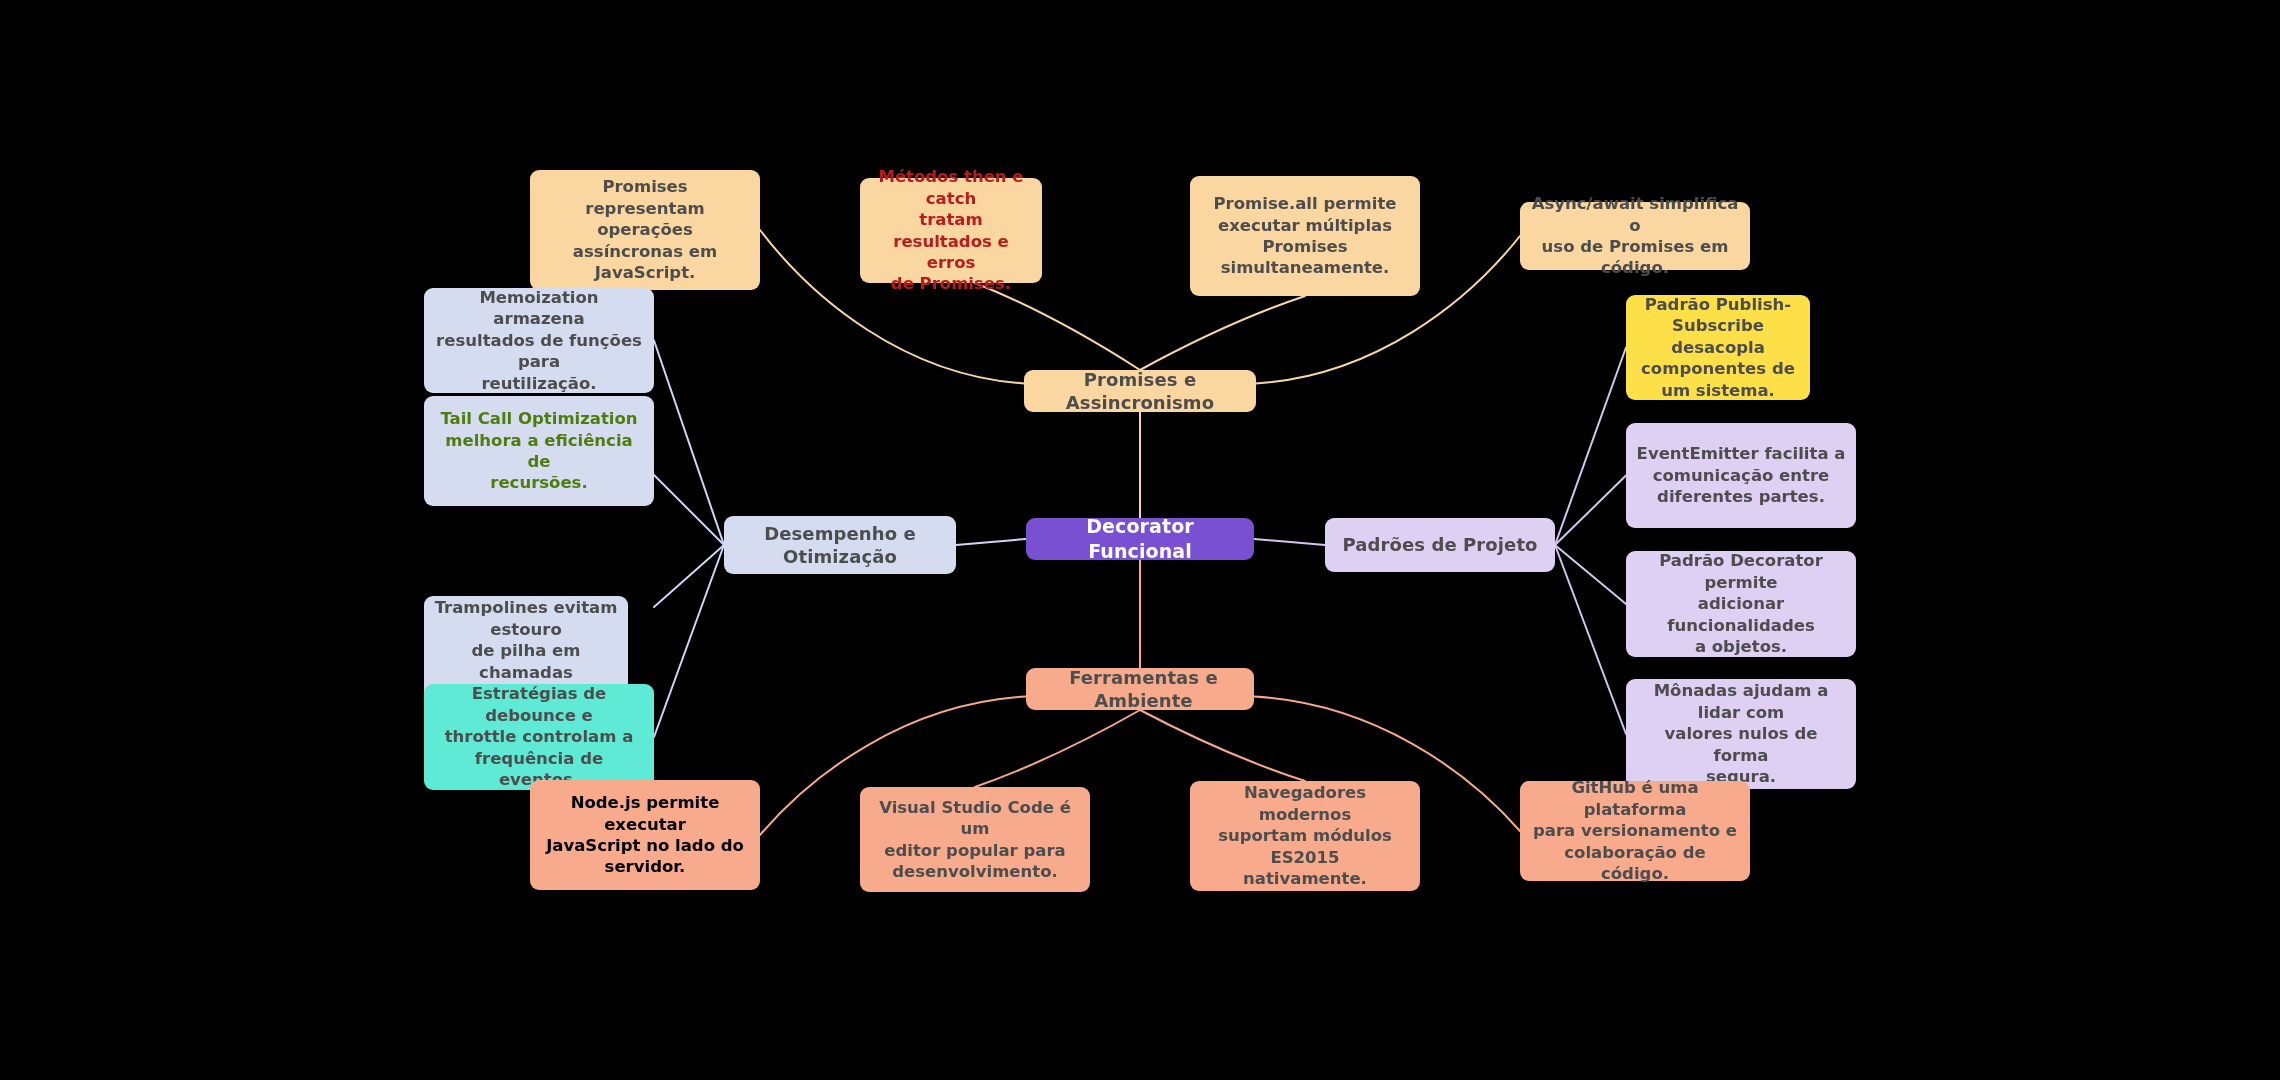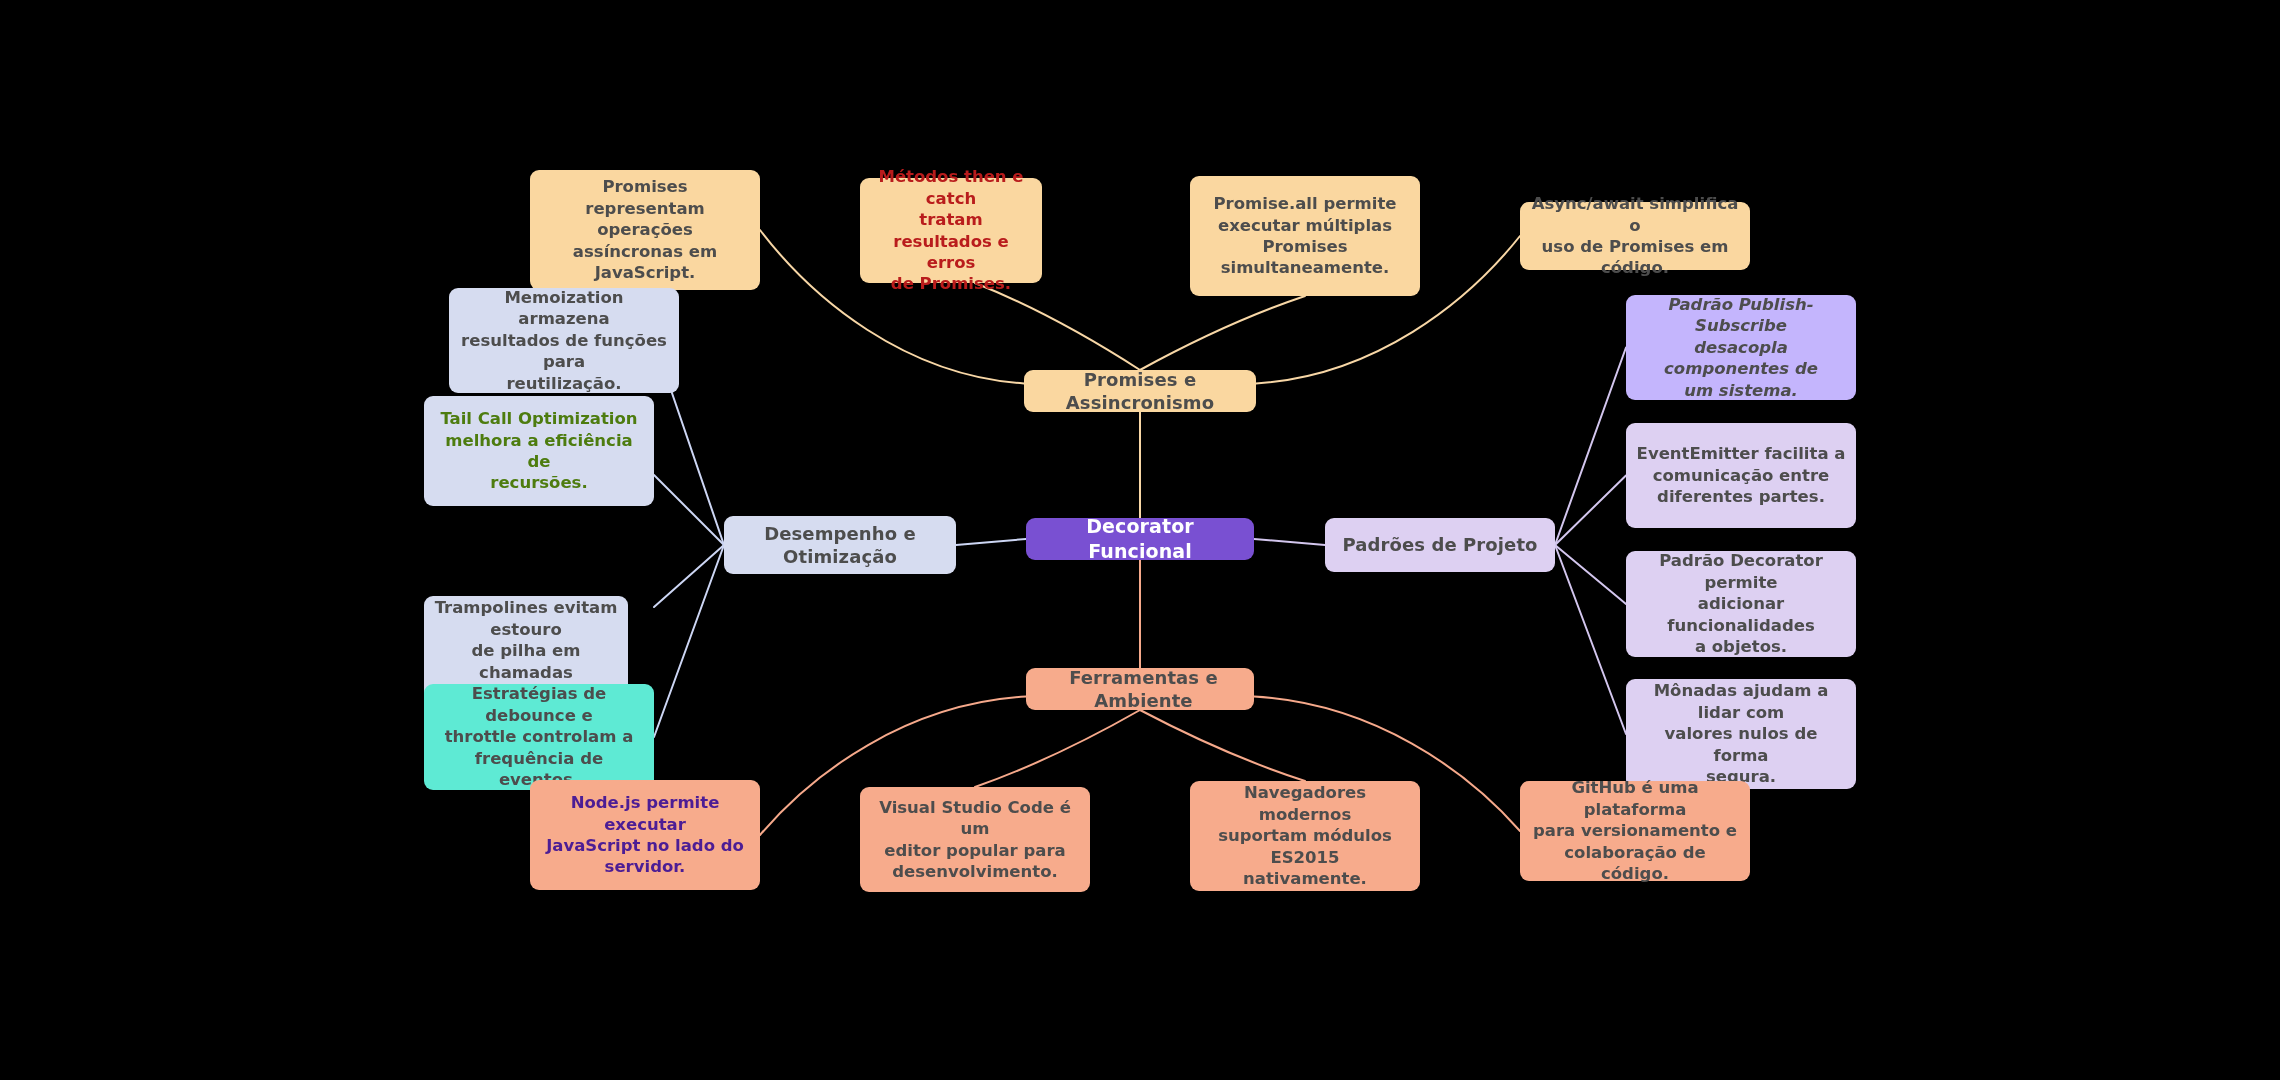--- a/index.html
+++ b/index.html
@@ -87,47 +87,47 @@
 JavaScript.</span></div>
       <div class="node node-leaf" style="left: 860px; top: 178px; width: 182px; height: 105px; background: rgb(250, 215, 160); color: #b91c1c;"><span>Métodos then e catch
 tratam resultados e erros
 de Promises.</span></div>
       <div class="node node-leaf" style="left: 1190px; top: 176px; width: 230px; height: 120px; background: rgb(250, 215, 160); color: rgb(77, 77, 77);"><span>Promise.all permite
 executar múltiplas
 Promises simultaneamente.</span></div>
       <div class="node node-leaf" style="left: 1520px; top: 202px; width: 230px; height: 68px; background: rgb(250, 215, 160); color: rgb(77, 77, 77);"><span>Async/await simplifica o
 uso de Promises em código.</span></div>
       <div class="node node-branch" style="left: 1024px; top: 370px; width: 232px; height: 42px; background: rgb(250, 215, 160); color: rgb(77, 77, 77);"><span>Promises e Assincronismo</span></div>
-      <div class="node node-leaf" style="left: 424px; top: 288px; width: 230px; height: 105px; background: rgb(214, 220, 240); color: rgb(77, 77, 77); margin-left: 25px;"><span>Memoization armazena
+      <div class="node node-leaf" style="left: 424px; top: 288px; width: 230px; height: 105px; background: rgb(214, 220, 240); color: rgb(77, 77, 77);"><span>Memoization armazena
 resultados de funções para
 reutilização.</span></div>
       <div class="node node-leaf" style="left: 424px; top: 396px; width: 230px; height: 110px; background: rgb(214, 220, 240); color: #4d7c0f;"><span>Tail Call Optimization
 melhora a eficiência de
 recursões.</span></div>
       <div class="node node-leaf" style="left: 424px; top: 552px; width: 204px; height: 110px; background: rgb(214, 220, 240); color: rgb(77, 77, 77); margin-top: 44px;"><span>Trampolines evitam estouro
 de pilha em chamadas
 recursivas.</span></div>
       <div class="node node-leaf" style="left: 424px; top: 684px; width: 230px; height: 106px; background: #5eead4; color: rgb(77, 77, 77);"><span>Estratégias de debounce e
 throttle controlam a
 frequência de eventos.</span></div>
       <div class="node node-branch" style="left: 724px; top: 516px; width: 232px; height: 58px; background: rgb(214, 220, 240); color: rgb(77, 77, 77);"><span>Desempenho e Otimização</span></div>
-      <div class="node node-leaf" style="left: 1626px; top: 295px; width: 230px; height: 105px; background: #c4b5fd; color: rgb(77, 77, 77); font-style: italic;"><span>Padrão Publish-Subscribe
+      <div class="node node-leaf" style="left: 1626px; top: 295px; width: 184px; height: 105px; background: #fde047; color: rgb(77, 77, 77);"><span>Padrão Publish-Subscribe
 desacopla componentes de
 um sistema.</span></div>
       <div class="node node-leaf" style="left: 1626px; top: 423px; width: 230px; height: 105px; background: rgb(221, 208, 242); color: rgb(77, 77, 77);"><span>EventEmitter facilita a
 comunicação entre
 diferentes partes.</span></div>
       <div class="node node-leaf" style="left: 1626px; top: 551px; width: 230px; height: 106px; background: rgb(221, 208, 242); color: rgb(77, 77, 77);"><span>Padrão Decorator permite
 adicionar funcionalidades
 a objetos.</span></div>
       <div class="node node-leaf" style="left: 1626px; top: 679px; width: 230px; height: 110px; background: rgb(221, 208, 242); color: rgb(77, 77, 77);"><span>Mônadas ajudam a lidar com
 valores nulos de forma
 segura.</span></div>
       <div class="node node-branch" style="left: 1325px; top: 518px; width: 230px; height: 54px; background: rgb(221, 208, 242); color: rgb(77, 77, 77);"><span>Padrões de Projeto</span></div>
-      <div class="node node-leaf" style="left: 530px; top: 780px; width: 230px; height: 110px; background: rgb(247, 171, 140); color: #4c1d95; justify-content: flex-end;"><span>Node.js permite executar
+      <div class="node node-leaf" style="left: 530px; top: 780px; width: 230px; height: 110px; background: rgb(247, 171, 140); color: #000000; justify-content: flex-end;"><span>Node.js permite executar
 JavaScript no lado do
 servidor.</span></div>
       <div class="node node-leaf" style="left: 860px; top: 787px; width: 230px; height: 105px; background: rgb(247, 171, 140); color: rgb(77, 77, 77);"><span>Visual Studio Code é um
 editor popular para
 desenvolvimento.</span></div>
       <div class="node node-leaf" style="left: 1190px; top: 781px; width: 230px; height: 110px; background: rgb(247, 171, 140); color: rgb(77, 77, 77);"><span>Navegadores modernos
 suportam módulos ES2015
 nativamente.</span></div>
       <div class="node node-leaf" style="left: 1520px; top: 781px; width: 230px; height: 100px; background: rgb(247, 171, 140); color: rgb(77, 77, 77);"><span>GitHub é uma plataforma
 para versionamento e

